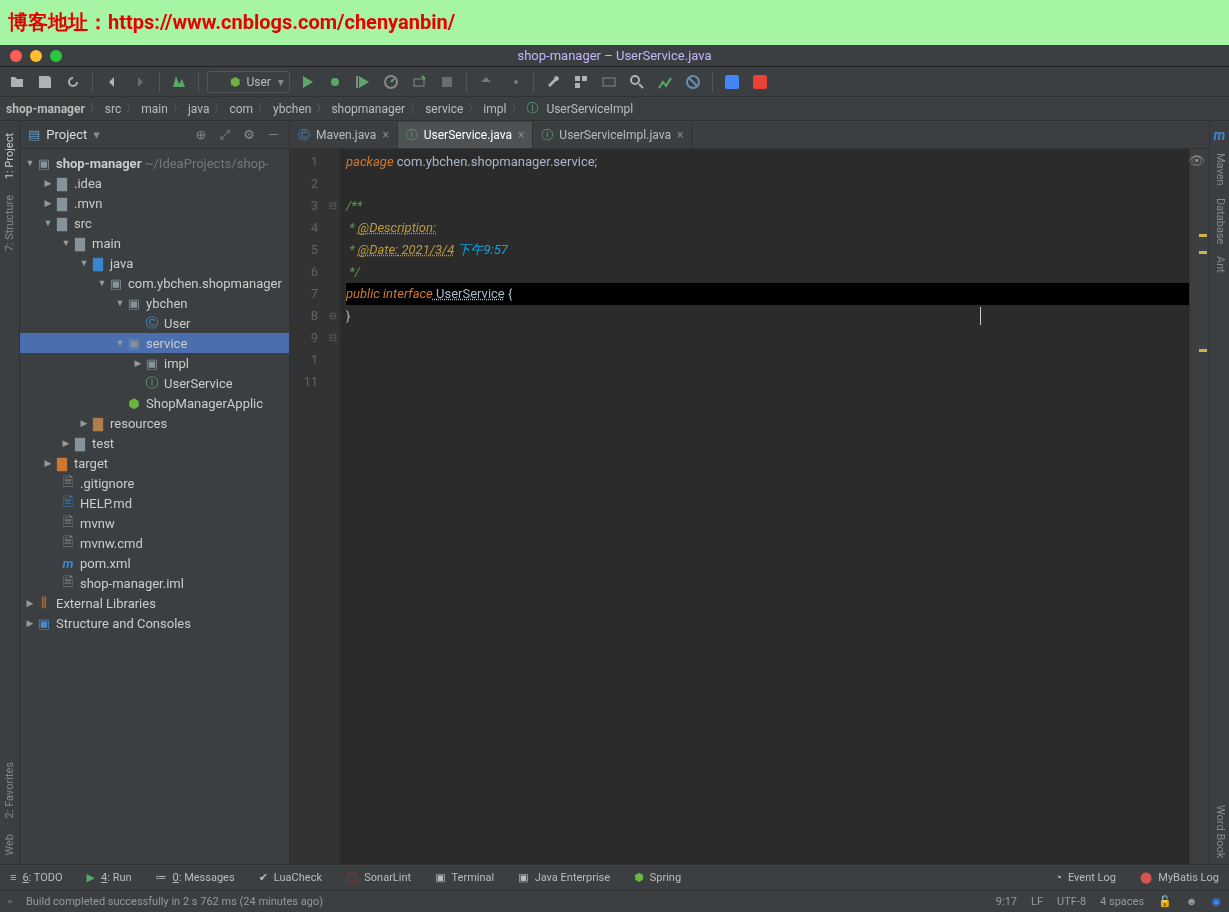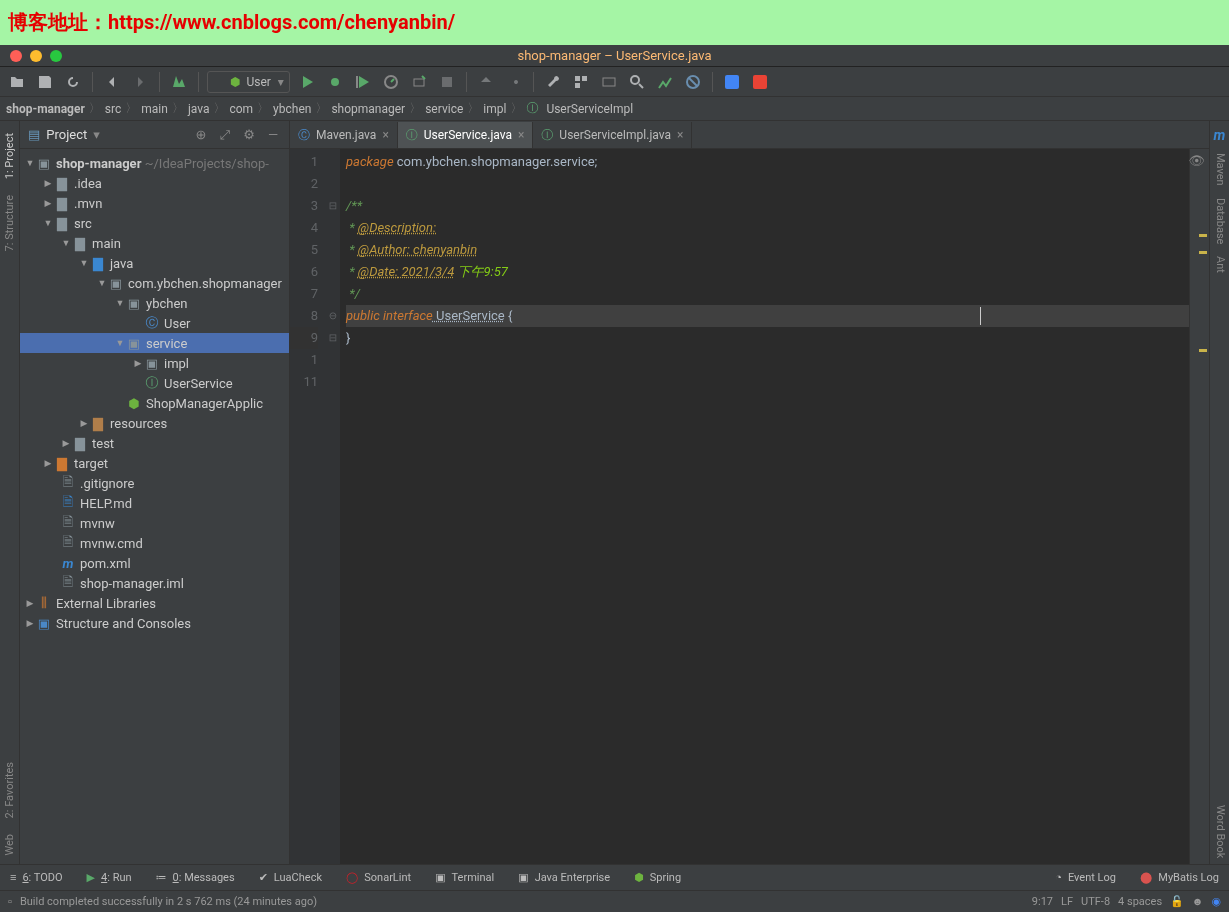--- a/index.html
+++ b/index.html
@@ -6,21 +6,21 @@
   body { width:1229px; height:912px; background:#2b2b2b; color:#bbbbbb; font-size:13px; overflow:hidden; }
   
   
   .banner { background:#a5f5a5; height:45px; display:flex; align-items:center; padding:0 8px; font-size:20px; font-weight:bold; color:#e60000; gap:40px; font-family:"Microsoft YaHei",sans-serif;}
   
   
   .titlebar { height:22px; background:#3c3f41; display:flex; align-items:center; position:relative; border-bottom:1px solid #222;}
   .traffic { display:flex; gap:8px; padding-left:10px;}
   .dot { width:12px; height:12px; border-radius:50%; }
   .r { background:#ff5f57;} .y { background:#febc2e;} .g { background:#28c840;}
-  .wt { position:absolute; left:0; right:0; text-align:center; color:#fdba74; font-size:13px;}
+  .wt { position:absolute; left:0; right:0; text-align:center; color:#c4b5fd; font-size:13px;}
   
   
   .toolbar { height:30px; background:#3c3f41; border-bottom:1px solid #323232; display:flex; align-items:center; padding:0 6px; gap:6px;}
   .tbtn { width:22px; height:22px; display:flex; align-items:center; justify-content:center; color:#afb1b3; cursor:pointer;}
   .tbtn svg { width:16px; height:16px; }
   .tsep { width:1px; height:20px; background:#555; margin:0 2px;}
   .config-select { background:#3c3f41; border:1px solid #555; color:#bbb; height:22px; padding:0 18px 0 22px; border-radius:3px; position:relative; font-size:12px; display:flex; align-items:center; gap:6px;}
   .config-select::after { content:'▾'; color:#888; position:absolute; right:5px;}
   
   
@@ -63,24 +63,24 @@
   .tabs { height:28px; background:#3c3f41; display:flex; align-items:flex-end; border-bottom:1px solid #323232;}
   .tab { height:26px; padding:0 8px; display:flex; align-items:center; gap:6px; font-size:12px; color:#bbb; border-right:1px solid #323232; cursor:pointer;}
   .tab.active { background:#4e5254; color:#fff;}
   .tab .close { color:#888; cursor:pointer;}
   .editor-body { flex:1; display:flex; position:relative;}
   .gutter { width:36px; background:#313335; color:#606366; text-align:right; padding:2px 8px 0 0; font-family:Menlo,Consolas,monospace; font-size:13px; line-height:22px;}
   .fold-gutter { width:14px; background:#313335; color:#606366; padding-top:2px; line-height:22px; text-align:center;}
   .fold-gutter span { font-size:10px; display:block; height:22px;}
   .code { flex:1; padding:2px 0 0 6px; font-family:Menlo,Consolas,monospace; font-size:13px; line-height:22px; color:#a9b7c6; position:relative;}
   .code .line { height:22px; white-space:pre;}
-  .code .line.hl { background:#404040;}
+  .code .line.hl { background:#000000;}
   .kw { color:#cc7832; font-style:italic;}
   .pkg-path { color:#a9b7c6;}
-  .cmt { color:#84cc16; font-style:italic;}
+  .cmt { color:#0ea5e9; font-style:italic;}
   .jdoc { color:#629755; font-style:italic;}
   .jtag { color:#bd9a3e; font-style:italic; text-decoration:underline dotted;}
   .iface { color:#a9b7c6; text-decoration:underline dotted;}
   .text-cursor { position:absolute; left:640px; top:calc(22px*7 + 4px); width:1px; height:18px; background:#ccc;}
   .right-gutter { width:20px; background:#3c3f41; border-left:1px solid #323232; position:relative;}
   .eye { position:absolute; top:4px; right:4px; }
   .warn-stripe { position:absolute; right:2px; width:8px; height:3px; background:#c9b34a;}
   
   
   .far-right { width:20px; background:#3c3f41; border-left:1px solid #323232; display:flex; flex-direction:column; padding-top:2px;}
@@ -88,21 +88,21 @@
   .m-icon { color:#3a87d1; font-weight:bold; font-style:italic; font-size:14px; padding:4px 0; text-align:center;}
   
   
   .bottom-tools { height:26px; background:#3c3f41; border-top:1px solid #323232; display:flex; align-items:center; padding:0 10px; font-size:11px; color:#bbb;}
   .btool { display:flex; align-items:center; gap:6px; margin-right:24px; cursor:pointer;}
   .btool .num { text-decoration:underline;}
   .spacer { flex:1;}
   
   
   .status { height:22px; background:#3c3f41; border-top:1px solid #323232; display:flex; align-items:center; padding:0 8px; font-size:11px; color:#999;}
-  .status .sitem { margin-left:8px;}
+  .status .sitem { margin-left:14px;}
   
   svg { fill:currentColor; }
 </style>
 </head>
 <body>
 
 <div class="banner">
   <span>博客地址：https://www.cnblogs.com/chenyanbin/</span>
 </div>
 
@@ -454,21 +454,20 @@
           <span>⊖</span>
           <span>⊟</span>
           <span></span>
           <span></span>
       </div>
       <div class="code">
         <div class="line"><span class="kw">package</span><span class="pkg-path"> com.ybchen.shopmanager.service;</span></div>
         <div class="line"></div>
         <div class="line"><span class="jdoc">/**</span></div>
         <div class="line"><span class="jdoc"> * </span><span class="jtag">@Description:</span></div>
-        <div class="line"><span class="jdoc"> * </span><span class="jtag">@Author:</span><span class="jtag"> chenyanbin</span></div>
         <div class="line"><span class="jdoc"> * </span><span class="jtag">@Date:</span><span class="jtag"> 2021/3/4</span><span class="cmt"> 下午9:57</span></div>
         <div class="line"><span class="jdoc"> */</span></div>
         <div class="line hl"><span class="kw">public</span><span class="kw"> interface</span><span class="iface"> UserService</span><span> {</span></div>
         <div class="line"><span>}</span></div>
         <div class="line"></div>
         <div class="text-cursor"></div>
       </div>
       <div class="right-gutter">
         <div class="eye" style="color:#888">👁</div>
         <div class="warn-stripe" style="top:85px"></div>

